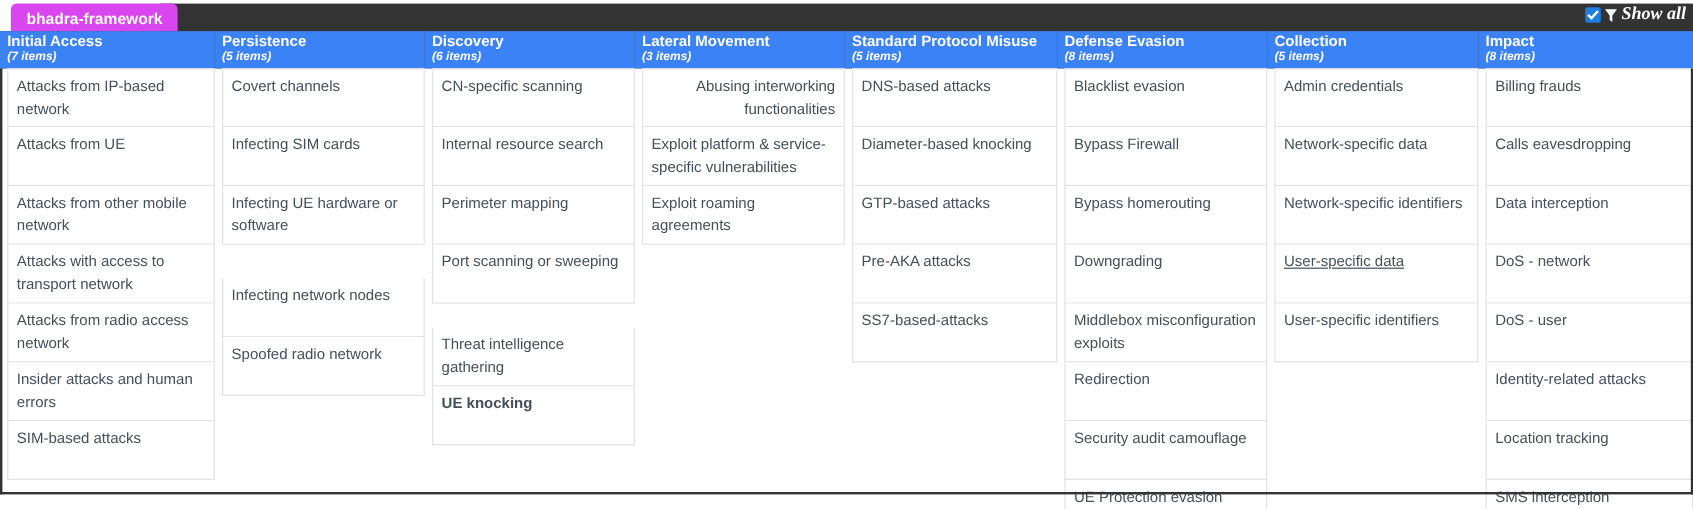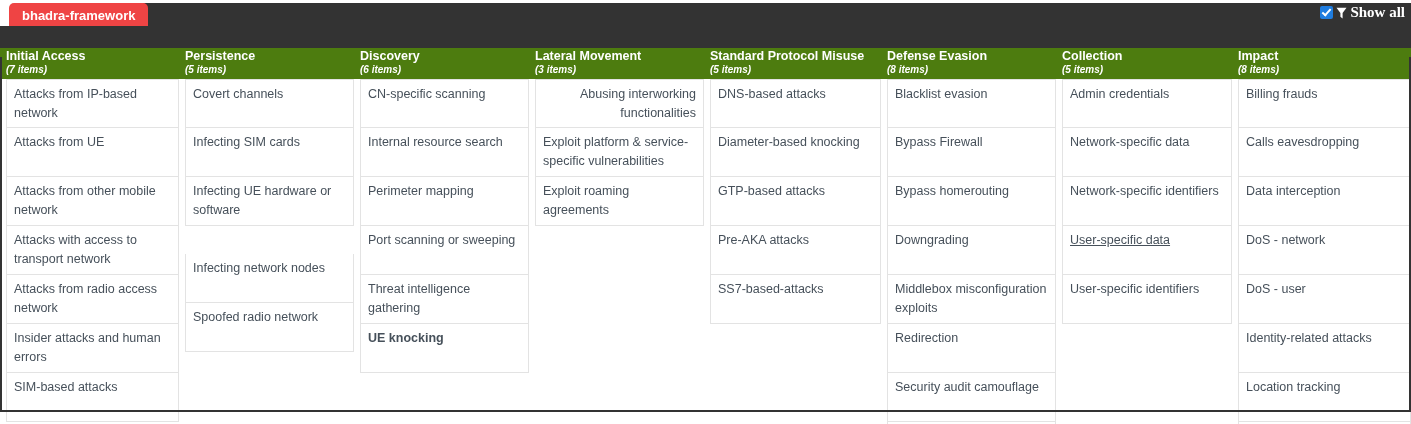--- a/index.html
+++ b/index.html
@@ -30,21 +30,21 @@
     height: 26px;
     background: #ffffff;
   }
   .tab {
     position: absolute;
     left: 9px;
     top: 3px;
     height: 23px;
     box-sizing: border-box;
     padding: 3px 13px 0 13px;
-    background: #ef4444;
+    background: #d946ef;
     color: #ffffff;
     font-size: 13px;
     font-weight: bold;
     line-height: 19px;
     border-radius: 5px 5px 0 0;
     white-space: nowrap;
     cursor: pointer;
   }
 
   
@@ -68,20 +68,21 @@
 
   .showall {
     position: absolute;
     right: 6px;
     top: 5px;
     display: flex;
     align-items: center;
     gap: 3px;
     cursor: pointer;
     user-select: none;
+    font-style: italic;
   }
   .chk {
     width: 13px;
     height: 13px;
     border-radius: 2px;
     background: #1f7de0;
     position: relative;
     display: inline-block;
     flex: none;
     cursor: pointer;
@@ -123,25 +124,24 @@
     box-sizing: border-box;
   }
   .col {
     position: relative;
     box-sizing: border-box;
     flex: none;
   }
   .col-head {
     height: 31px;
     box-sizing: border-box;
-    background: #4d7c0f;
+    background: #3b82f6;
     color: #ffffff;
     padding: 1px 0 0 6px;
     overflow: hidden;
-    margin-top: 22px;
   }
   .col-title {
     font-size: 12.5px;
     font-weight: bold;
     line-height: 15px;
     white-space: nowrap;
   }
   .col-count {
     font-size: 10px;
     font-style: italic;
@@ -255,21 +255,21 @@
       <div class="col" style="width: 175px;">
         <div class="col-head">
           <div class="col-title">Discovery</div>
           <div class="col-count">(6 items)</div>
         </div>
         <div class="col-body">
           <div class="cell first" style="height: 49px;">CN-specific scanning</div>
           <div class="cell" style="height: 49px;">Internal resource search</div>
           <div class="cell" style="height: 49px;">Perimeter mapping</div>
           <div class="cell" style="height: 49px;">Port scanning or sweeping</div>
-          <div class="cell" style="height: 49px;">Threat intelligence gathering</div>
+          <div class="cell" style="height: 49px; margin-top: 20px;">Threat intelligence gathering</div>
           <div class="cell" style="height: 49px; font-weight: bold;">UE knocking</div>
           <div class="cell empty" style="height: 49px;"></div>
           <div class="cell empty" style="height: 49px;"></div>
         </div>
       </div>
       <div class="col" style="width: 175px;">
         <div class="col-head">
           <div class="col-title">Lateral Movement</div>
           <div class="col-count">(3 items)</div>
         </div>

